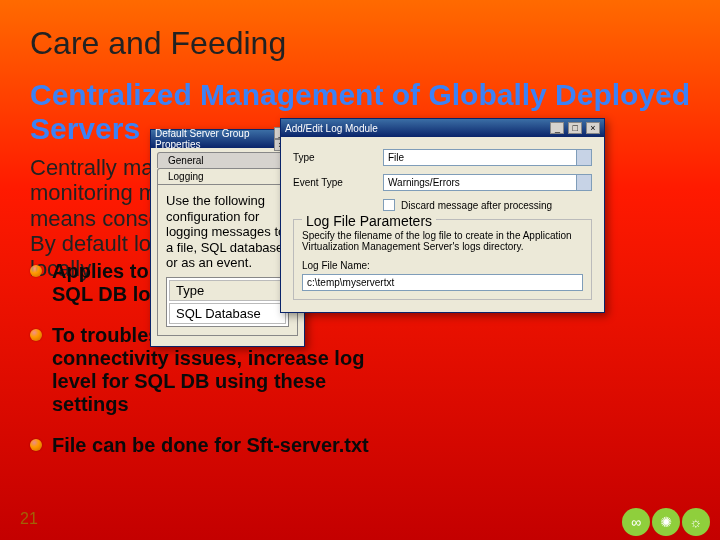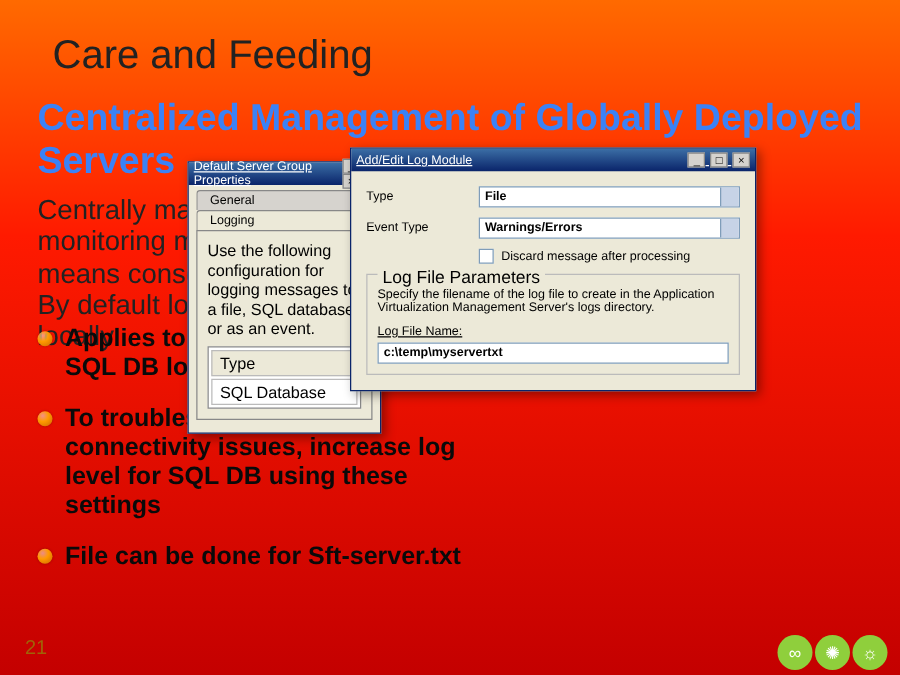--- a/index.html
+++ b/index.html
@@ -4,21 +4,21 @@
 <style>
   * { box-sizing: border-box; margin: 0; padding: 0; }
   body {
     width: 720px; height: 540px;
     background: linear-gradient(to bottom, #ff6a00 0%, #ff1a00 35%, #c40000 100%);
     font-family: "Segoe UI", Arial, sans-serif;
     position: relative; overflow: hidden;
   }
   .slide-title {
     position: absolute; left: 30px; top: 25px;
-    font-size: 32px; color: #222; font-weight: 400; margin-left: 12px;
+    font-size: 32px; color: #222; font-weight: 400;
   }
   .subtitle {
     position: absolute; left: 30px; top: 78px;
     font-size: 30px; color: #3b82f6; font-weight: 600;
   }
   .body-text {
     position: absolute; left: 30px; top: 155px; width: 330px;
     font-size: 22px; color: #222; line-height: 1.15;
   }
   .bullets {
@@ -51,21 +51,21 @@
 
   
   .win {
     position: absolute; background: #ece9d8;
     border: 1px solid #0a246a; box-shadow: 3px 3px 8px rgba(0,0,0,.4);
     font-family: Tahoma, Arial, sans-serif;
   }
   .titlebar {
     height: 18px; background: linear-gradient(#3b6ea5,#0a246a);
     color: #fff; font-size: 10px; padding: 2px 4px;
-    display: flex; justify-content: space-between; align-items: center; text-decoration: underline;
+    display: flex; justify-content: space-between; align-items: center;
   }
   .titlebar .btns span {
     display: inline-block; width: 14px; height: 12px;
     background: #d6d3ce; border: 1px solid #888; margin-left: 1px;
     font-size: 9px; text-align: center; line-height: 10px; color: #000;
   }
   .tabrow { display: flex; margin: 4px 6px 0; font-size: 10px; flex-direction: column; }
   .tab {
     border: 1px solid #888; border-bottom: none;
     padding: 2px 10px; background: #ece9d8; margin-right: 1px;
@@ -86,21 +86,20 @@
   .table th { background: #ece9d8; }
 
   .win2 { left: 280px; top: 118px; width: 325px; background: #ece9d8; }
   .win2 .body { padding: 12px; font-size: 10px; }
   .row { display: flex; align-items: center; margin-bottom: 8px; }
   .lbl { width: 90px; }
   .sel, .txt {
     flex: 1; border: 1px solid #7f9db9; background: #fff; height: 17px;
     font-size: 10px; padding: 1px 4px; display: flex; align-items: center;
     justify-content: space-between;
-    font-weight: bold;
   }
   .sel::after {
     content: ''; width: 14px; height: 15px; background: #c7d3e6;
     border-left: 1px solid #7f9db9; margin-right: -4px;
     display: flex; align-items: center; justify-content: center;
   }
   .chk { width: 12px; height: 12px; border: 1px solid #7f9db9; background: #fff; margin-right: 6px; display: inline-block; }
   .group {
     border: 1px solid #bbb; padding: 10px 8px 8px; margin-top: 6px; position: relative;
   }
@@ -181,19 +180,19 @@
         </div>
     </div>
     <div class="row">
       <div class="lbl"></div>
       <span class="chk"></span>
       <span>Discard message after processing</span>
     </div>
     <div class="group">
       <div class="group-legend">Log File Parameters</div>
       <p>Specify the filename of the log file to create in the Application Virtualization Management Server's logs directory.</p>
-      <div style="margin-top:8px;text-decoration:underline;">Log File Name:</div>
+      <div style="margin-top:8px;">Log File Name:</div>
       <div class="txt" style="margin-top:3px;">
         <span>c:\temp\myservertxt</span>
       </div>
     </div>
   </div>
 </div>
 
 </body></html>

